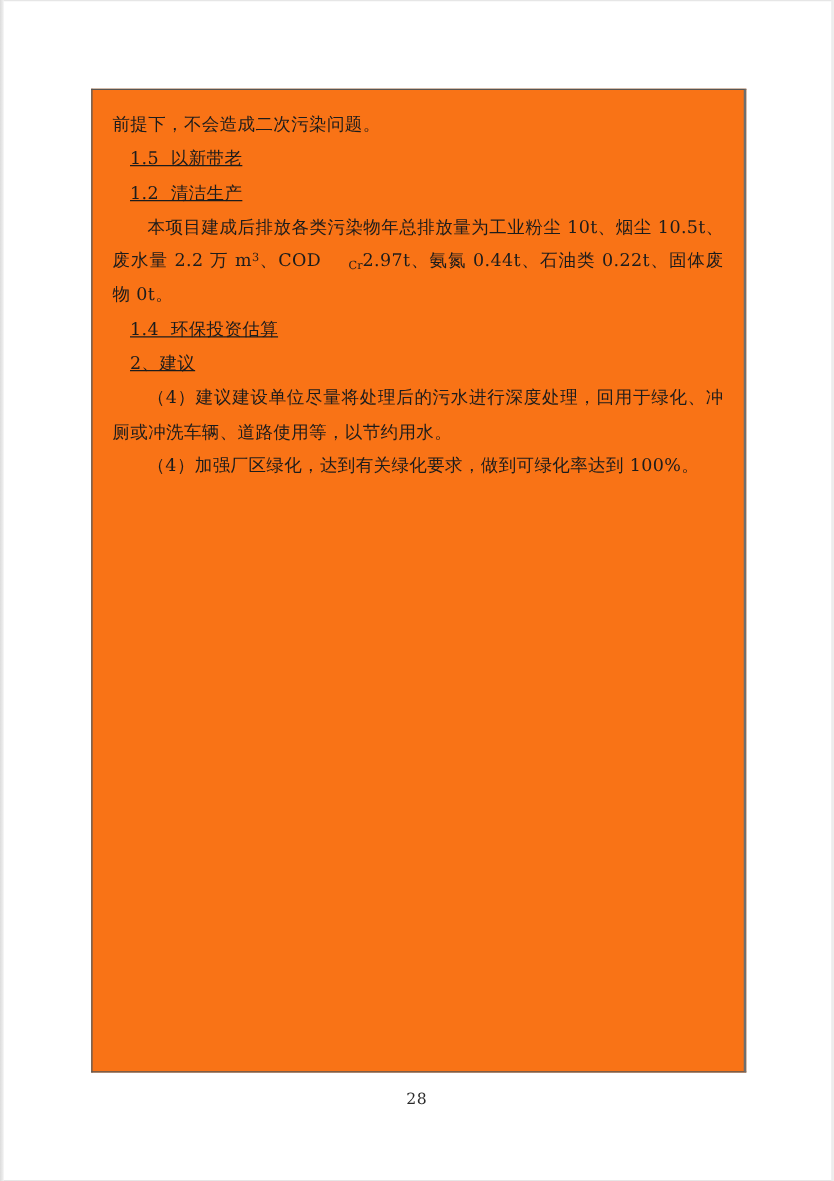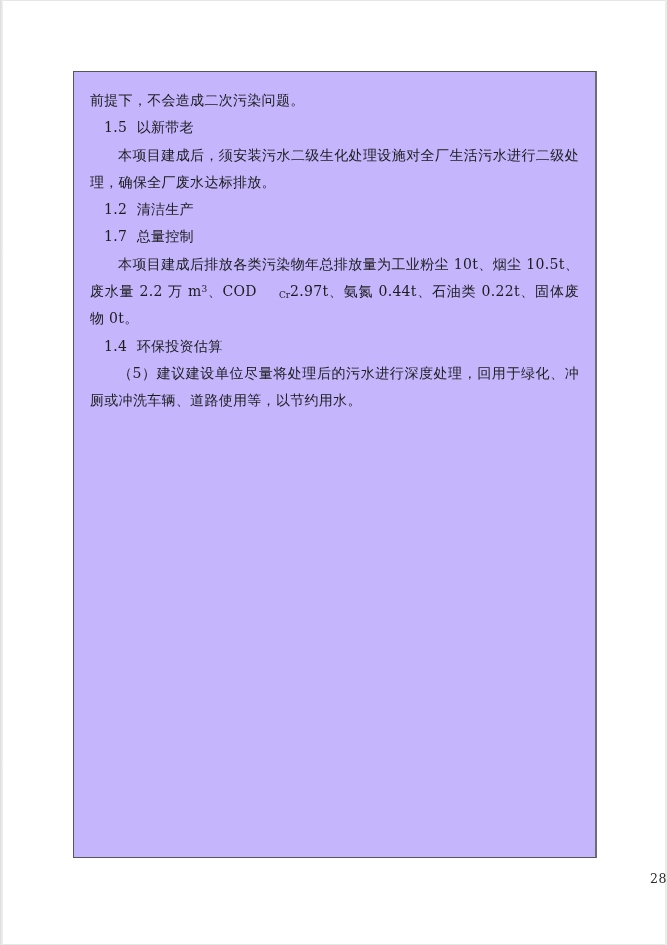--- a/index.html
+++ b/index.html
@@ -37,76 +37,76 @@
   
   .content-box {
     position: absolute;
     left: 73px;
     top: 71px;
     width: 524px;
     height: 787px;
     border: 1px solid #565656;
     border-right-width: 2px;
     border-right-color: #6e6e6e;
-    background: #c4b5fd;
+    background: #f97316;
   }
 
   .text-area {
     position: absolute;
     left: 16px;
     top: 15px;
     width: 489px;
     color: #1c1c1c;
     font-size: 14px;
     line-height: 27.3px;
     text-align: justify;
     letter-spacing: 0.3px;
   }
 
   p.para {
     margin: 0;
     white-space: pre-wrap;
   }
   p.para.body { text-indent: 2em; }
-  p.para.heading { text-indent: 1em; }
+  p.para.heading { text-indent: 1em; text-decoration: underline; }
   p.para.continuation { text-indent: 0; }
 
   p.para sup, p.para sub {
     font-size: 9px;
     line-height: 0;
     letter-spacing: 0;
   }
   p.para sub { vertical-align: -0.2em; padding-left: 22px; }
   p.para sup { vertical-align: 0.45em; }
 
   .page-number {
     position: absolute;
     left: 0;
     top: 871px;
     width: 100%;
-    text-align: right;
+    text-align: center;
     font-size: 12.5px;
     color: #2a2a2a;
     letter-spacing: 0.5px;
   }
 </style>
 </head>
 <body>
 
 <div class="page">
   <div class="scan-edge-left"></div>
   <div class="scan-edge-right"></div>
 
   <div class="content-box">
     <div class="text-area">
         <p class="para continuation"><span>前提下，不会造成二次污染问题。</span></p>
         <p class="para heading"><span>1.5  以新带老</span></p>
-        <p class="para body"><span>本项目建成后，须安装污水二级生化处理设施对全厂生活污水进行二级处理，确保全厂废水达标排放。</span></p>
         <p class="para heading"><span>1.2  清洁生产</span></p>
-        <p class="para heading"><span>1.7  总量控制</span></p>
         <p class="para body"><span>本项目建成后排放各类污染物年总排放量为工业粉尘 10t、烟尘 10.5t、废水量 2.2 万 m</span><sup>3</sup><span>、COD</span><sub>Cr</sub><span>2.97t、氨氮 0.44t、石油类 0.22t、固体废物 0t。</span></p>
         <p class="para heading"><span>1.4  环保投资估算</span></p>
-        <p class="para body"><span>（5）建议建设单位尽量将处理后的污水进行深度处理，回用于绿化、冲厕或冲洗车辆、道路使用等，以节约用水。</span></p>
+        <p class="para heading"><span>2、建议</span></p>
+        <p class="para body"><span>（4）建议建设单位尽量将处理后的污水进行深度处理，回用于绿化、冲厕或冲洗车辆、道路使用等，以节约用水。</span></p>
+        <p class="para body"><span>（4）加强厂区绿化，达到有关绿化要求，做到可绿化率达到 100%。</span></p>
       </div>
   </div>
 
   <div class="page-number">28</div>
 </div>
 
 </body></html>

